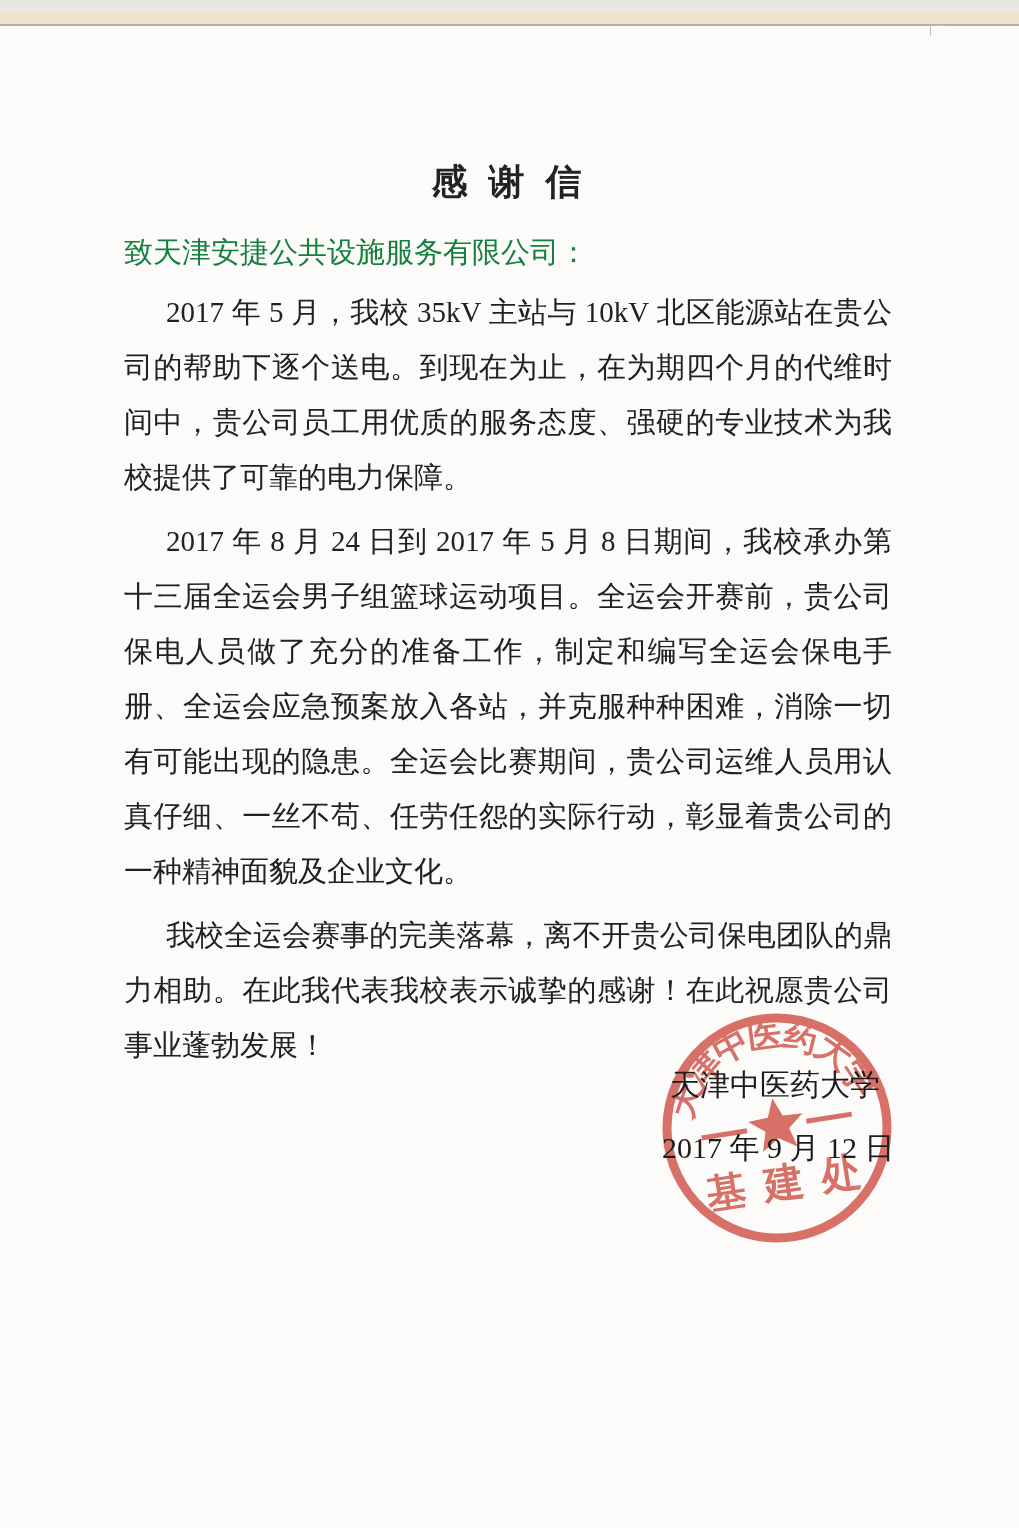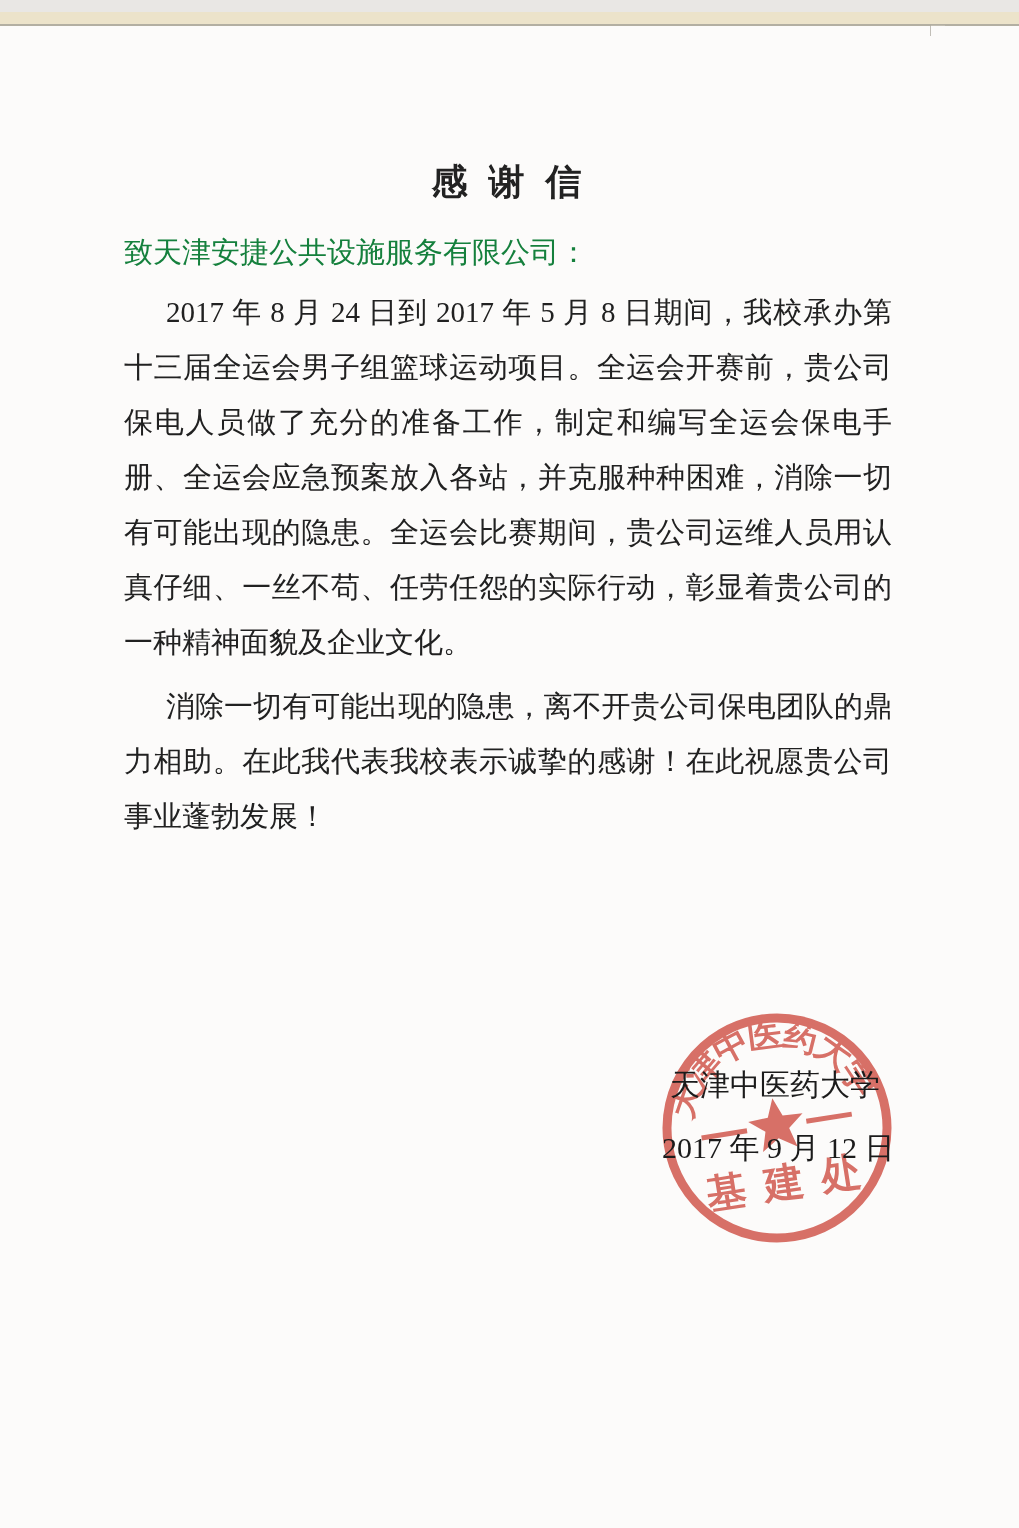--- a/index.html
+++ b/index.html
@@ -107,22 +107,23 @@
   <div class="scan-edge"></div>
   <div class="scan-smudge"></div>
 
   <div class="letter">
 
     <h1 class="title">感 谢 信</h1>
 
     <div class="body-text">
       <p class="salutation">致天津安捷公共设施服务有限公司：</p>
       <div class="paragraphs">
+        <p>2017 年 5 月，我校 35kV 主站与 10kV 北区能源站在贵公司的帮助下逐个送电。到现在为止，在为期四个月的代维时间中，贵公司员工用优质的服务态度、强硬的专业技术为我校提供了可靠的电力保障。</p>
         <p>2017 年 8 月 24 日到 2017 年 5 月 8 日期间，我校承办第十三届全运会男子组篮球运动项目。全运会开赛前，贵公司保电人员做了充分的准备工作，制定和编写全运会保电手册、全运会应急预案放入各站，并克服种种困难，消除一切有可能出现的隐患。全运会比赛期间，贵公司运维人员用认真仔细、一丝不苟、任劳任怨的实际行动，彰显着贵公司的一种精神面貌及企业文化。</p>
-        <p>消除一切有可能出现的隐患，离不开贵公司保电团队的鼎力相助。在此我代表我校表示诚挚的感谢！在此祝愿贵公司事业蓬勃发展！</p>
+        <p>我校全运会赛事的完美落幕，离不开贵公司保电团队的鼎力相助。在此我代表我校表示诚挚的感谢！在此祝愿贵公司事业蓬勃发展！</p>
       </div>
     </div>
 
     <div class="signature-block">
       <p class="signature">天津中医药大学</p>
       <p class="sign-date">2017 年 9 月 12 日</p>
     </div>
 
     <svg class="stamp" viewBox="0 0 268 268" aria-hidden="true">
       <g transform="rotate(-9 134 134)" fill="none" stroke="#cf5247">

